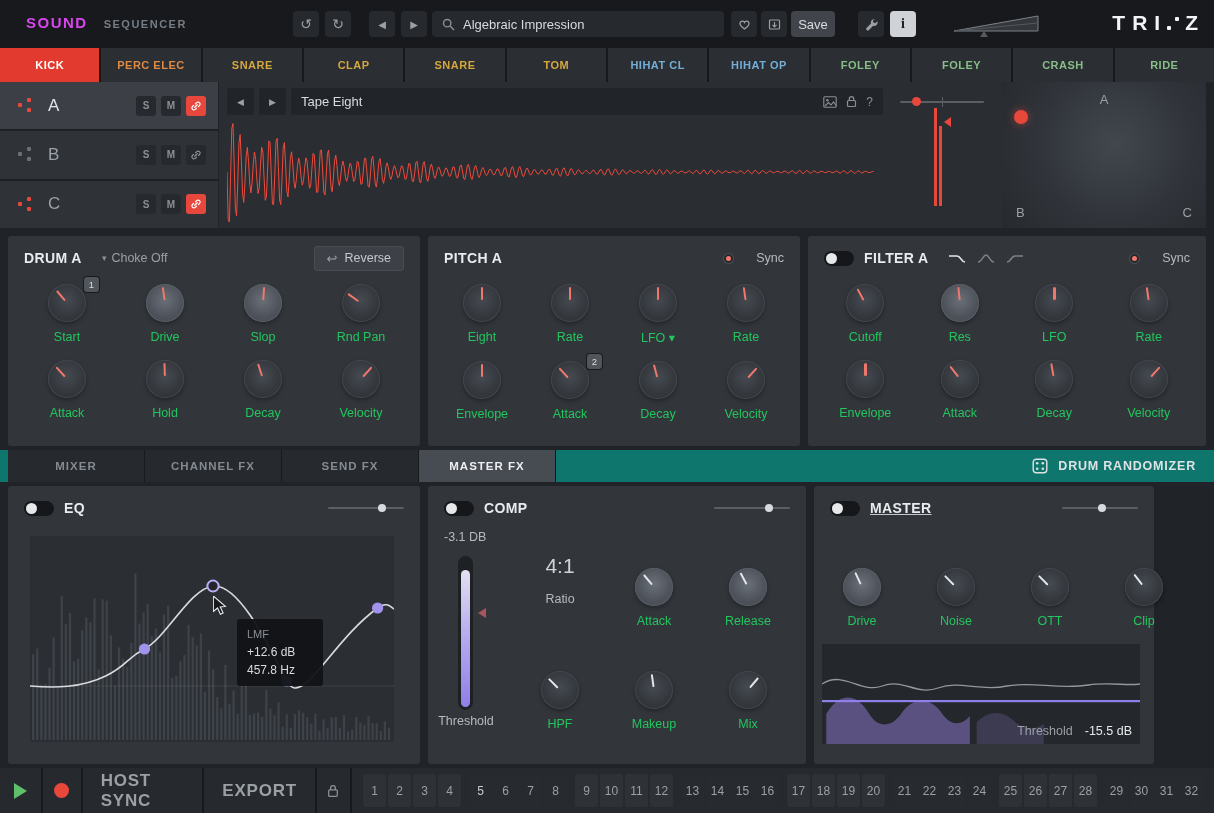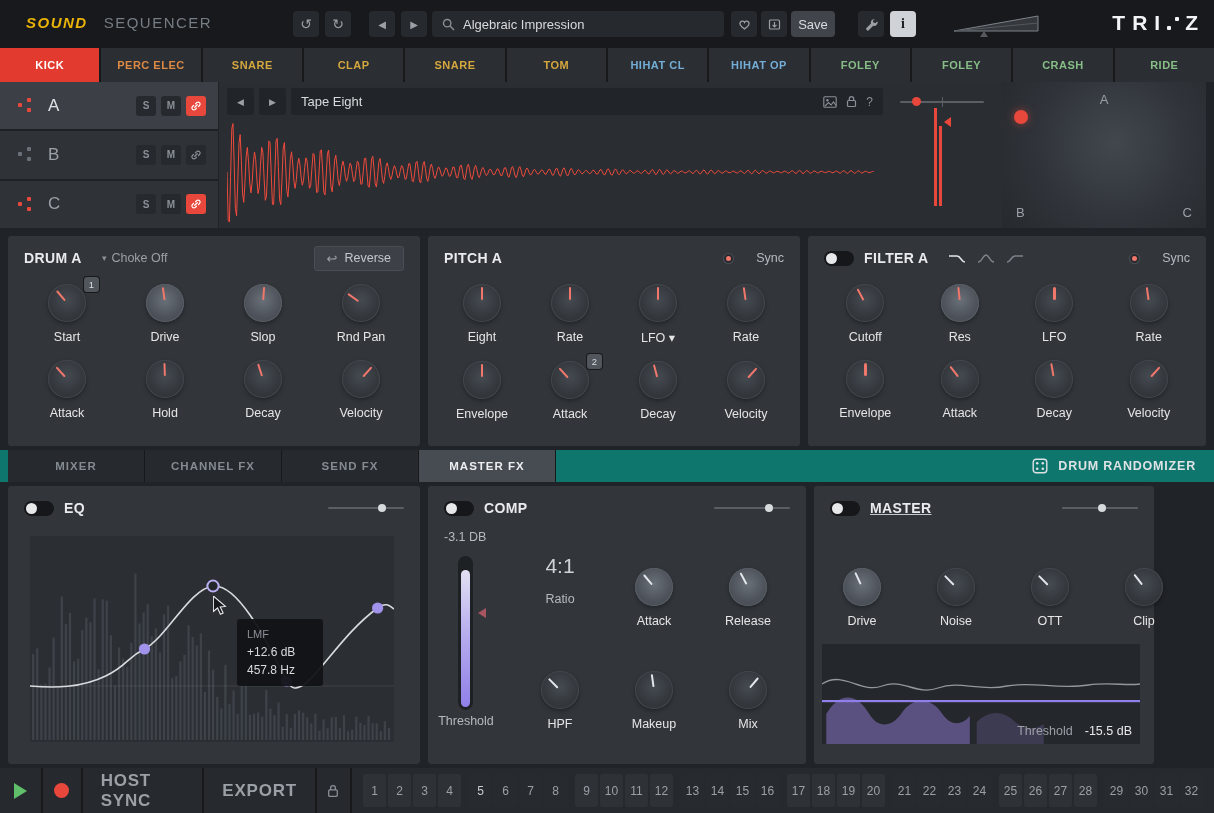--- a/index.html
+++ b/index.html
@@ -5,22 +5,22 @@
   * { margin:0; padding:0; box-sizing:border-box; }
   html,body { background:#141619; }
   .app {
     position:relative; width:1214px; height:813px; background:#202327;
     font-family:"Liberation Sans", sans-serif; color:#c3c8cd; overflow:hidden;
     user-select:none;
   }
   
   .header { position:absolute; left:0; top:0; width:100%; height:48px; background:#17191c; }
   .brand { position:absolute; left:26px; top:14px; display:flex; gap:16px; align-items:baseline; }
-  .brand-sound { font-size:15px; font-weight:bold; color:#eab308; letter-spacing:1.5px;font-style:italic; }
-  .brand-seq { font-size:15px; font-weight:normal; color:#767d85; letter-spacing:1.5px; }
+  .brand-sound { font-size:15px; font-weight:bold; color:#d946ef; letter-spacing:1.5px; }
+  .brand-seq { font-size:11px; font-weight:bold; color:#767d85; letter-spacing:1.5px; }
   .hbtn { width:26px; height:26px; background:#26292d; border-radius:4px; display:flex; align-items:center; justify-content:center; color:#9aa0a6; font-size:14px; }
   .hbtn.sm { font-size:10px; }
   .undo-group { position:absolute; left:293px; top:11px; display:flex; gap:6px; }
   .nav-group { position:absolute; left:369px; top:11px; display:flex; gap:6px; }
   .searchbar { position:absolute; left:432px; top:11px; width:292px; height:26px; background:#26292d; border-radius:4px; display:flex; align-items:center; gap:8px; padding:0 10px; }
   .search-text { font-size:13px; color:#d8dbde; }
   .heart-btn { position:absolute; left:731px; top:11px; }
   .box-btn { position:absolute; left:761px; top:11px; }
   .save-btn { position:absolute; left:791px; top:11px; width:44px; height:26px; background:#41454b; border-radius:4px; display:flex; align-items:center; justify-content:center; font-size:13px; color:#d8dbde; }
   .wrench-btn { position:absolute; left:858px; top:11px; }
@@ -107,21 +107,21 @@
   .kgrid { display:grid; grid-template-columns:repeat(4,1fr); row-gap:16px; padding:4px 10px 0; }
   .knob-cell { display:flex; flex-direction:column; align-items:center; width:auto; }
   .knob { position:relative; width:38px; height:38px; border-radius:50%;
     background:radial-gradient(circle at 50% 42%, #454a51 0%, #34383d 58%, #2c2f34 100%);
     box-shadow:inset 0 0 0 1px #43474d, 0 2px 4px rgba(0,0,0,.35); }
   .knob-cell.light .knob { background:radial-gradient(circle at 50% 42%, #6a7078 0%, #4d525a 60%, #42464c 100%); box-shadow:inset 0 0 0 1px #585d64, 0 2px 4px rgba(0,0,0,.35); }
   .kpointer { position:absolute; inset:0; transform:rotate(var(--a,0deg)); }
   .kpointer::before { content:''; position:absolute; left:50%; top:3px; width:2.6px; height:13px; margin-left:-1.3px; border-radius:2px; background:var(--c,#f0776c); }
   .badge { display:none; position:absolute; top:-7px; right:-13px; min-width:15px; height:15px; border-radius:3px; background:#51565d; color:#d8dbde; font-size:9.5px; align-items:center; justify-content:center; padding:0 2px; box-shadow:0 0 0 1px #17191b; }
   .badge.show { display:flex; }
-  .knob-label { margin-top:8px; font-size:12.5px; color:#e5e5e5; white-space:nowrap; text-align:center; }
+  .knob-label { margin-top:8px; font-size:12.5px; color:#22c55e; white-space:nowrap; text-align:center; }
   
   .fxtabs { position:absolute; left:0; top:450px; width:100%; height:32px; background:#0f766e; display:flex; align-items:stretch; padding-left:8px; }
   .fxtab { width:137px; display:flex; align-items:center; justify-content:center; font-size:11.5px; font-weight:bold; letter-spacing:1px; color:#858b92; background:#26292d; border-right:1px solid #17191b; }
   .fxtab.selected { background:#474b52; color:#eceef0; }
   .randomizer { margin-left:auto; margin-right:18px; display:flex; align-items:center; gap:10px; color:#dfe2e5; font-weight:bold; font-size:12.5px; letter-spacing:.8px; }
   
   .eq-display { position:absolute; left:22px; right:26px; top:50px; bottom:22px; background:#2b2e33; }
   .eq-display > svg { width:100%; height:100%; display:block; }
   .eq-tip { position:absolute; left:207px; top:83px; width:86px; padding:7px 10px; background:rgba(17,19,22,.95); border-radius:3px; line-height:1.5; }
   .tip-band { color:#8a9097; font-size:11px; }

